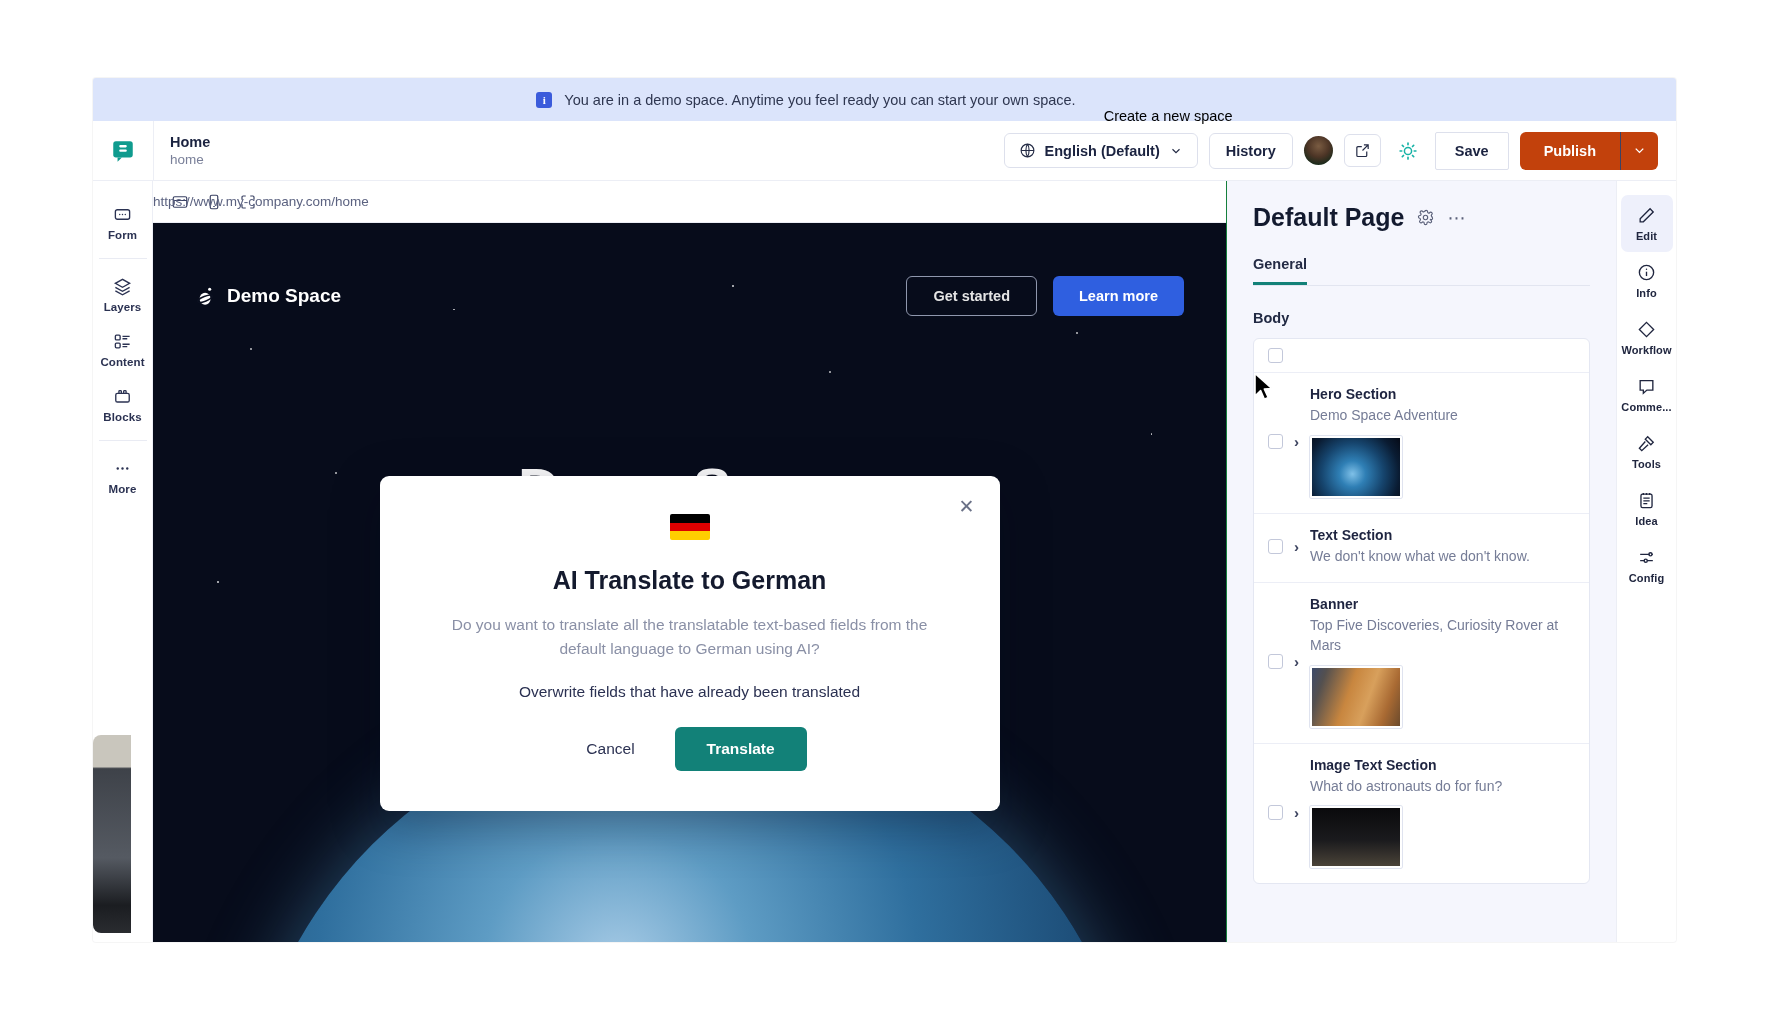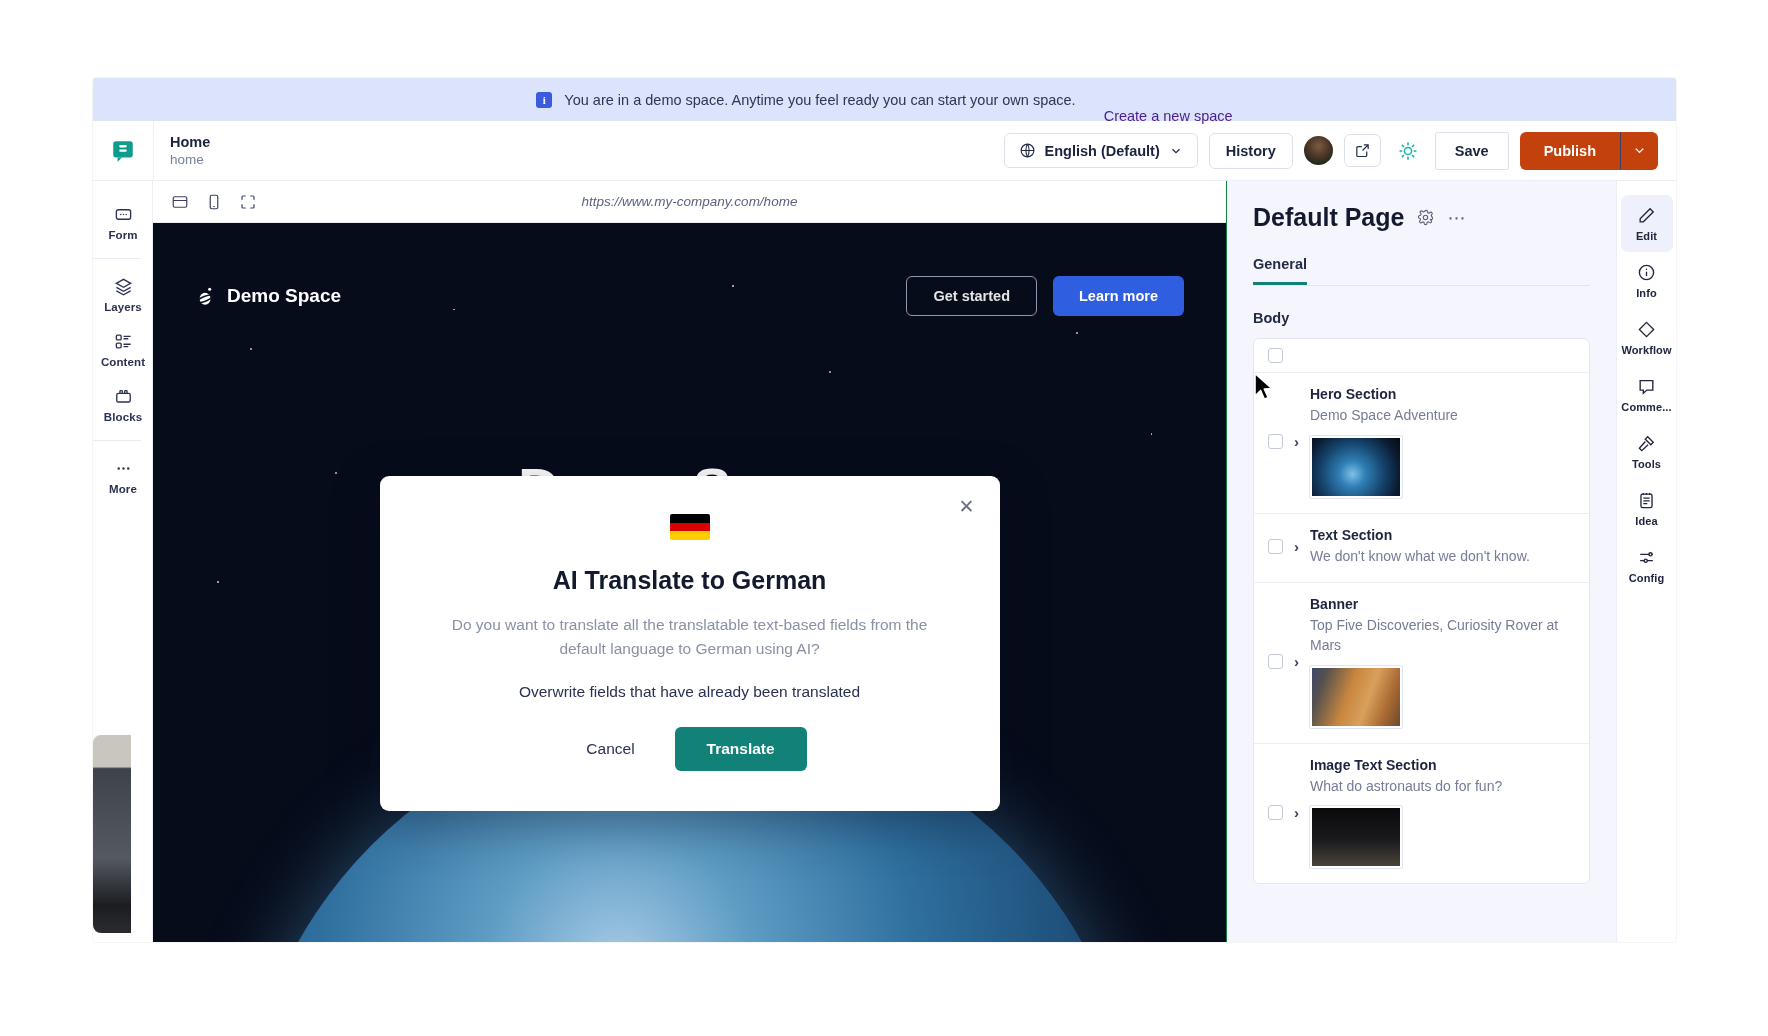--- a/index.html
+++ b/index.html
@@ -31,30 +31,30 @@
     font-size: 14.5px;
     color: #2e3650;
   }
   .info-badge {
     width: 16px; height: 16px; border-radius: 3px;
     background: #3b5bdb; color:#fff;
     font-size: 11px; font-weight: bold;
     display:flex; align-items:center; justify-content:center;
     font-family: "Liberation Serif", serif;
   }
-  .banner-link { color:#4c1d95; text-decoration: none; margin-left: 16px; margin-top: 32px; }
+  .banner-link { color:#000000; text-decoration: none; margin-left: 16px; margin-top: 32px; }
 
   
   .body-row { display:flex; height: 821px; }
 
   
   .rail {
     width: 60px; background: #ffffff;
     border-right: 1px solid #eceef5;
-    display:flex; flex-direction: column; align-items:flex-start;
+    display:flex; flex-direction: column; align-items:center;
     padding-top: 14px;
     flex: none;
   }
   .rail-item {
     width: 60px; padding: 10px 0 9px;
     display:flex; flex-direction:column; align-items:center; gap:5px;
     cursor:pointer;
   }
   .rail-item svg { width: 19px; height: 19px; stroke:#2b3252; fill:none; stroke-width:1.7; }
   .rail-label { font-size: 11.5px; color:#2b3252; font-weight:600; letter-spacing:.1px; }
@@ -63,22 +63,22 @@
   
   .center { flex: 1 1 auto; display:flex; flex-direction: column; background:#fff; min-width:0; }
   .preview-bar {
     height: 42px; background:#fff; border-bottom:1px solid #eceef5;
     display:flex; align-items:center; padding: 0 18px;
     position: relative;
   }
   .vp-icons { display:flex; gap: 16px; align-items:center; }
   .vp-icons svg { width:18px; height:18px; stroke:#3a4163; fill:none; stroke-width:1.6; cursor:pointer; }
   .preview-url {
-    position:absolute; left:0; right:0; text-align:center;
-    font-size:13.5px; color:#5b6280; pointer-events:none;font-style:italic;
+    position:absolute; left:0; right:0; 
+    font-size:13.5px; color:#5b6280; pointer-events:none;
   }
 
   .stage { position: relative; flex:1 1 auto; overflow:hidden; background:#070b18; }
 
   
   .site-nav {
     position:absolute; top:46px; left:0; right:0; height:54px;
     display:flex; align-items:center; padding: 0 42px; gap: 0;
     z-index: 3;
   }

